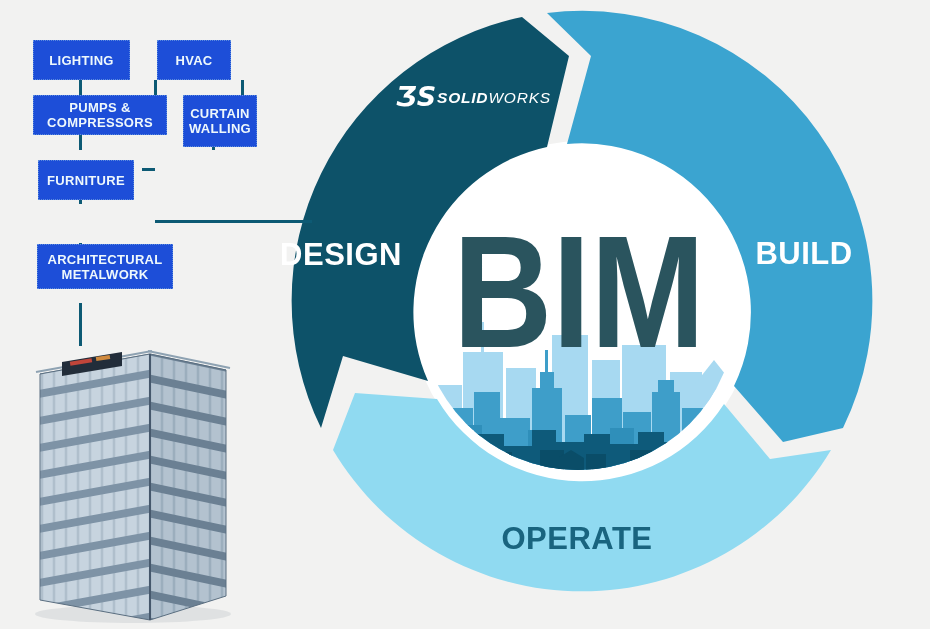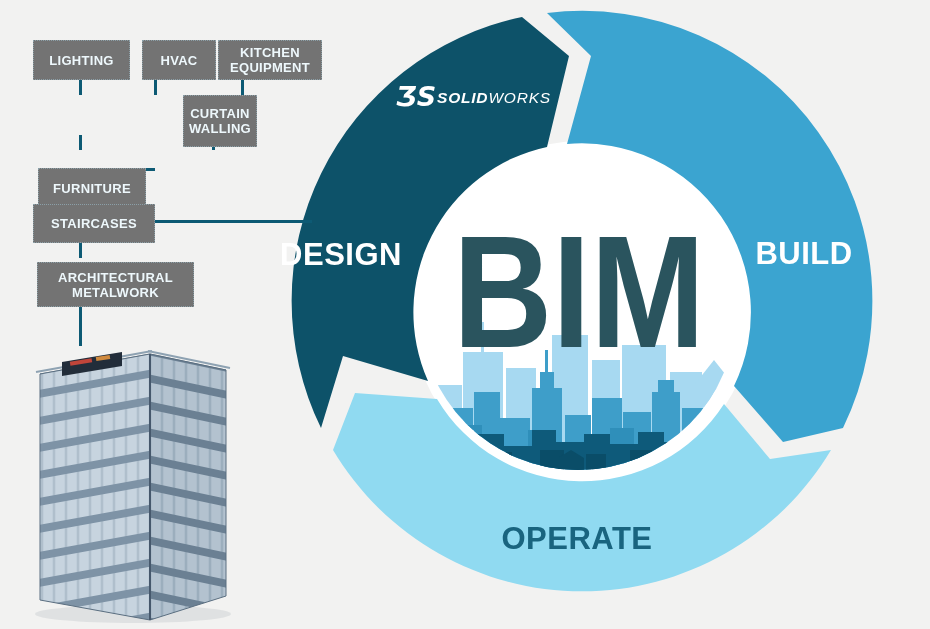--- a/index.html
+++ b/index.html
@@ -2,21 +2,21 @@
 <html><head>
 <meta charset="utf-8">
 <style>
   html,body{margin:0;padding:0;background:#f2f2f1;}
   body{width:930px;height:629px;overflow:hidden;font-family:"Liberation Sans",sans-serif;}
   .stage{position:relative;width:930px;height:629px;}
   .stage > svg{position:absolute;left:0;top:0;}
   .flowchart{position:absolute;left:0;top:0;width:930px;height:629px;z-index:2;pointer-events:none;}
   .fc-box{
     position:absolute;box-sizing:border-box;
-    background:#737373;color:#eef8fc;
+    background:#1d4ed8;color:#eef8fc;
     border:1px dotted rgba(168,214,230,.45);
     font-weight:bold;font-size:13px;line-height:15px;letter-spacing:.3px;
     display:flex;align-items:center;justify-content:center;text-align:center;
     padding:2px;
   }
   .fc-line{position:absolute;background:#0d5a74;}
 </style>
 </head>
 <body>
 
@@ -135,20 +135,19 @@
     <div class="fc-line" style="left:241px;top:80px;width:3px;height:15px"></div>
     <div class="fc-line" style="left:79px;top:135px;width:3px;height:15px"></div>
     <div class="fc-line" style="left:212px;top:135px;width:3px;height:15px"></div>
     <div class="fc-line" style="left:142px;top:168px;width:13px;height:3px"></div>
     <div class="fc-line" style="left:79px;top:190px;width:3px;height:14px"></div>
     <div class="fc-line" style="left:79px;top:243px;width:3px;height:15px"></div>
     <div class="fc-line" style="left:155px;top:220px;width:157px;height:3px"></div>
     <div class="fc-line" style="left:79px;top:303px;width:3px;height:43px"></div>
 
     <div class="fc-box" style="left:33px;top:40px;width:97px;height:40px">LIGHTING</div>
-    <div class="fc-box" style="left:142px;top:40px;width:74px;height:40px">HVAC</div>
-    <div class="fc-box" style="left:218px;top:40px;width:104px;height:40px">KITCHEN EQUIPMENT</div>
+    <div class="fc-box" style="left:157px;top:40px;width:74px;height:40px">HVAC</div>
+    <div class="fc-box" style="left:33px;top:95px;width:134px;height:40px">PUMPS &amp; COMPRESSORS</div>
     <div class="fc-box" style="left:183px;top:95px;width:74px;height:52px">CURTAIN WALLING</div>
-    <div class="fc-box" style="left:38px;top:168px;width:108px;height:40px">FURNITURE</div>
-    <div class="fc-box" style="left:33px;top:204px;width:122px;height:39px">STAIRCASES</div>
-    <div class="fc-box" style="left:37px;top:262px;width:157px;height:45px">ARCHITECTURAL METALWORK</div>
+    <div class="fc-box" style="left:38px;top:160px;width:96px;height:40px">FURNITURE</div>
+    <div class="fc-box" style="left:37px;top:244px;width:136px;height:45px">ARCHITECTURAL METALWORK</div>
   </div>
 </div>
 
 </body></html>

